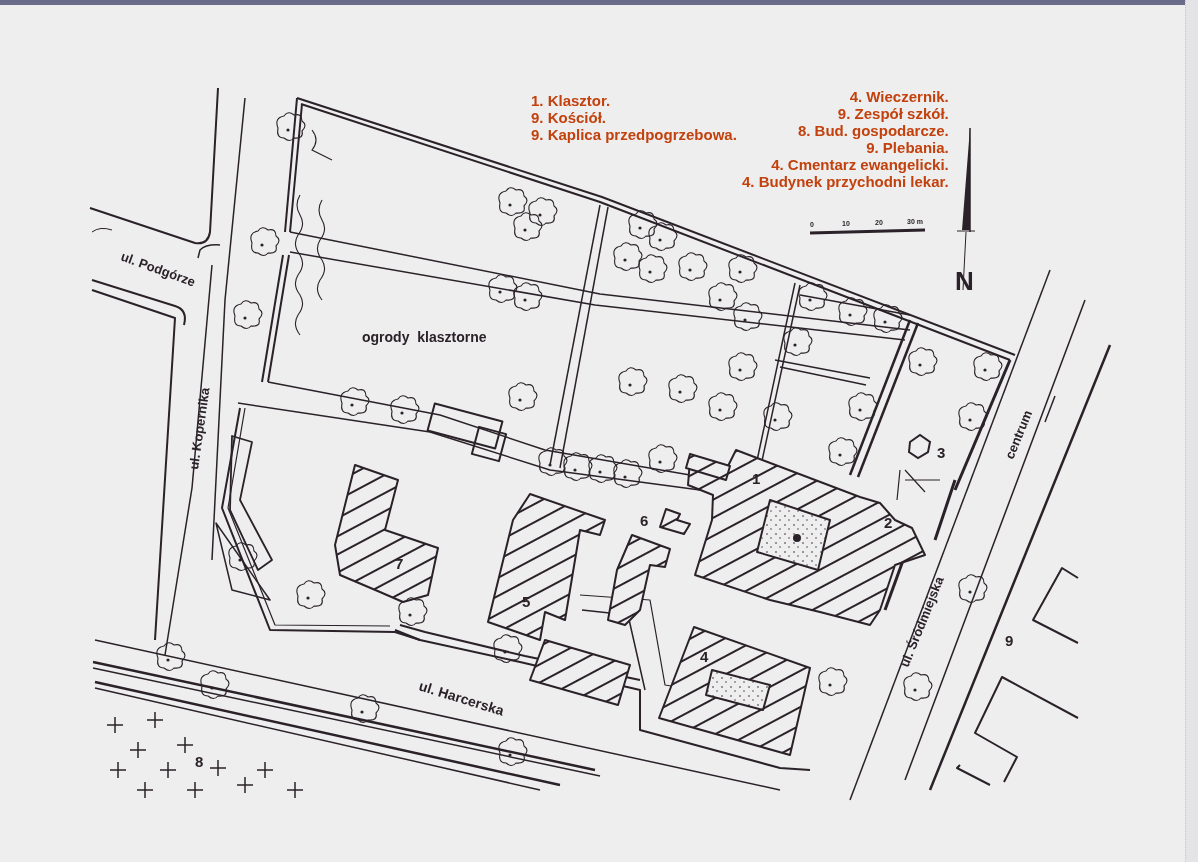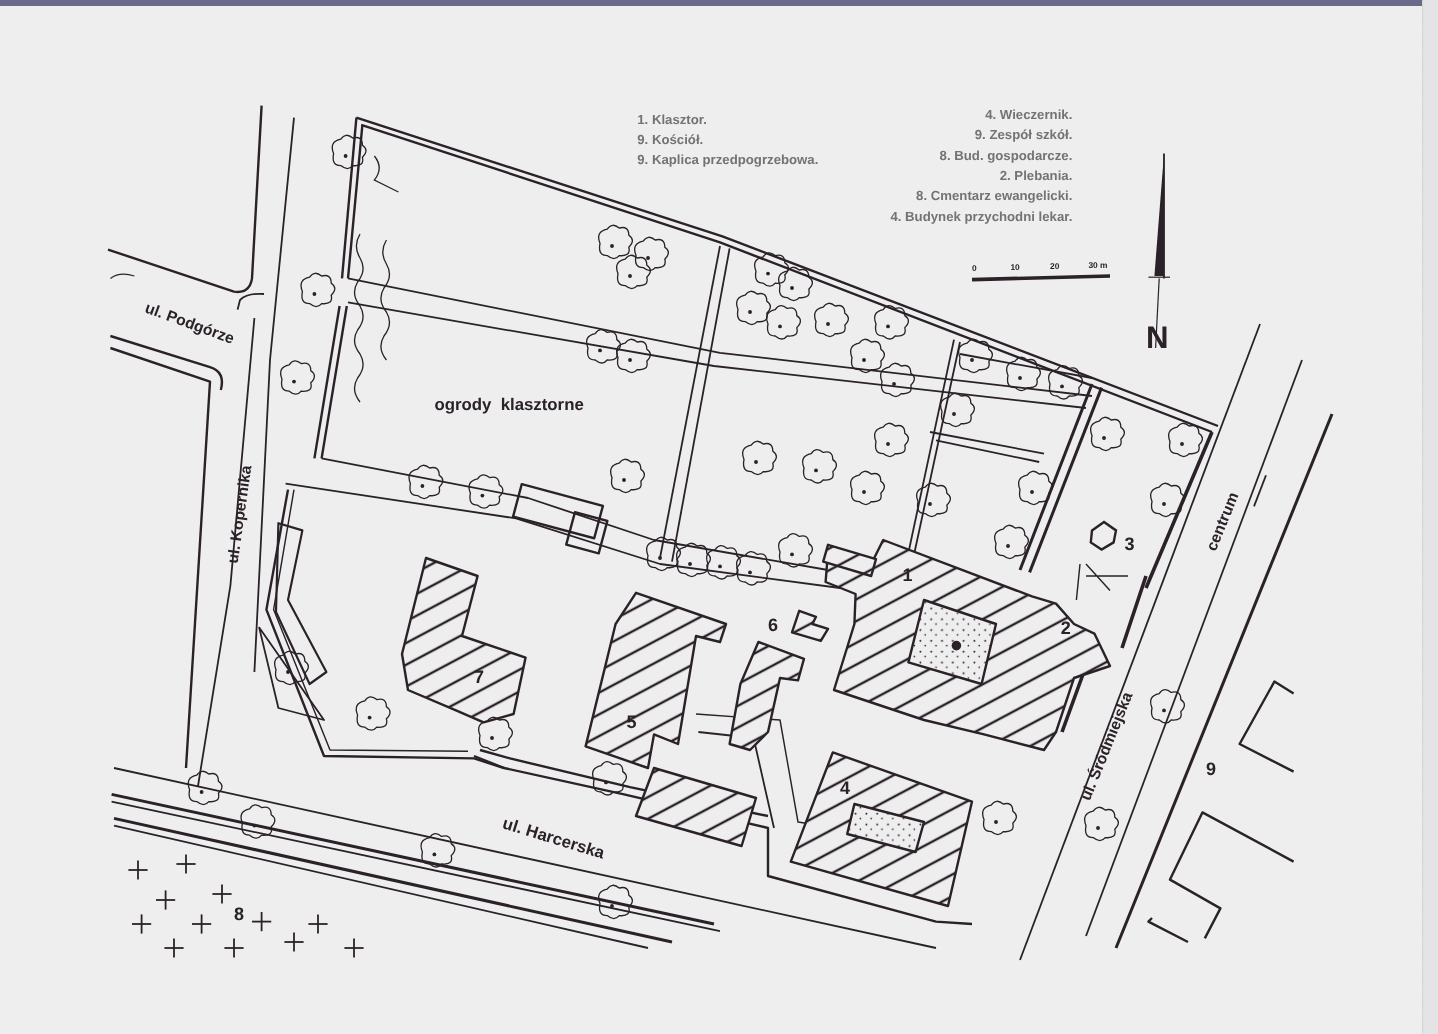--- a/index.html
+++ b/index.html
@@ -9,21 +9,21 @@
     font-family: "Liberation Sans", sans-serif;
   }
   .sheet {
     position: absolute; left: 0; top: 0; width: 1198px; height: 862px;
     background: #eeeeef;
   }
   .topband { position: absolute; left: 0; top: 0; width: 1198px; height: 5px; background: #6a6a8a; }
   .rightedge { position: absolute; left: 1185px; top: 0; width: 13px; height: 862px; background: #e4e4e6; border-left: 1px dotted #c8c8cc; }
   svg { position: absolute; left: 0; top: 0; }
   .legend {
-    position: absolute; font-weight: bold; color: #737373; font-size: 11px; line-height: 17px;
+    position: absolute; font-weight: bold; color: #c2410c; font-size: 15px; line-height: 17px;
     font-family: "Liberation Sans", sans-serif;
   }
   .legend div { white-space: nowrap; }
   .lbl { font-family: "Liberation Sans", sans-serif; font-weight: bold; fill: #2a2228; }
   .scale-lbl { position: absolute; font-size: 7px; font-weight: bold; color: #2a2228; }
 </style>
 </head>
 <body>
 
 <div class="sheet">
@@ -264,17 +264,17 @@
 
   <div class="legend" style="left:531px; top:92px;">
     <div>1. Klasztor.</div>
     <div>9. Kościół.</div>
     <div>9. Kaplica przedpogrzebowa.</div>
   </div>
   <div class="legend" style="left:742px; top:88px;text-align:right;">
     <div>4. Wieczernik.</div>
     <div>9. Zespół szkół.</div>
     <div>8. Bud. gospodarcze.</div>
-    <div>2. Plebania.</div>
-    <div>8. Cmentarz ewangelicki.</div>
+    <div>9. Plebania.</div>
+    <div>4. Cmentarz ewangelicki.</div>
     <div>4. Budynek przychodni lekar.</div>
   </div>
 </div>
 
 </body></html>

